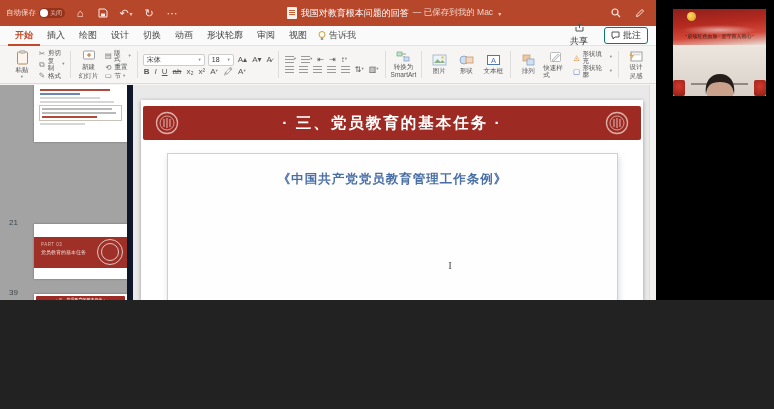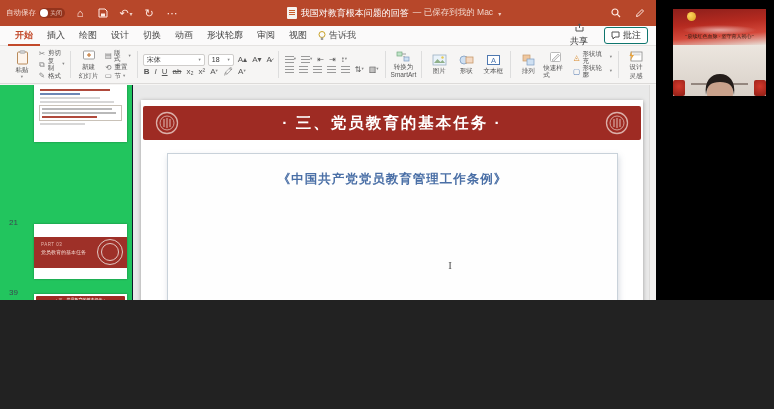--- a/index.html
+++ b/index.html
@@ -45,21 +45,21 @@
   .two-row{display:flex;flex-direction:column;justify-content:center;gap:2px;}
   .mini-row{display:flex;align-items:center;gap:3px;}
   .combo{border:1px solid #cfcdcb;background:#fff;border-radius:2px;font-size:7px;color:#333;display:flex;align-items:center;justify-content:space-between;padding:1px 3px;height:12px;}
   .mini{font-size:8px;color:#555;line-height:1;padding:0 1px;display:flex;align-items:center;}
   .mini b{font-weight:bold;}
   .bars{width:9px;height:7px;background:repeating-linear-gradient(#9a9a9a 0 1px,transparent 1px 3px);}
   .svg-ic{display:block;}
 
   
   .workspace{position:absolute;top:85px;left:0;width:656px;height:319px;display:flex;}
-  .panel{width:133px;background:#22c55e;position:relative;overflow:hidden;border-right:1px solid #0f172a;}
+  .panel{width:133px;background:#a3a3a3;position:relative;overflow:hidden;border-right:6px solid #0f172a;}
   .thumb{position:absolute;left:34px;width:93px;background:#fff;box-shadow:0 0 2px rgba(0,0,0,.35);overflow:hidden;}
   .thumb-num{position:absolute;left:9px;font-size:8px;color:#3c4850;}
   .t-line{height:2px;margin:2px 6px 0;background:#b9b9b9;}
   .t-line.red{background:#b04a3c;}
   .t-line.blue{background:#6d87b5;}
   .t-line.lt{background:#d7d7d7;}
   .t-box{border:1px solid #c9c2b8;margin:2px 5px 0;padding:1px 2px;}
   .mini-banner{background:#9e2b23;color:#fff;font-size:4px;text-align:center;line-height:7px;height:7px;margin:2px 2px 0;border-radius:1px;white-space:nowrap;overflow:hidden;}
   .mini-blue{color:#4a6fa6;font-size:3.5px;text-align:center;margin-top:2px;white-space:nowrap;overflow:hidden;font-family:"Liberation Serif",serif;font-weight:bold;}
   .hl{background:#f3e04b;}

